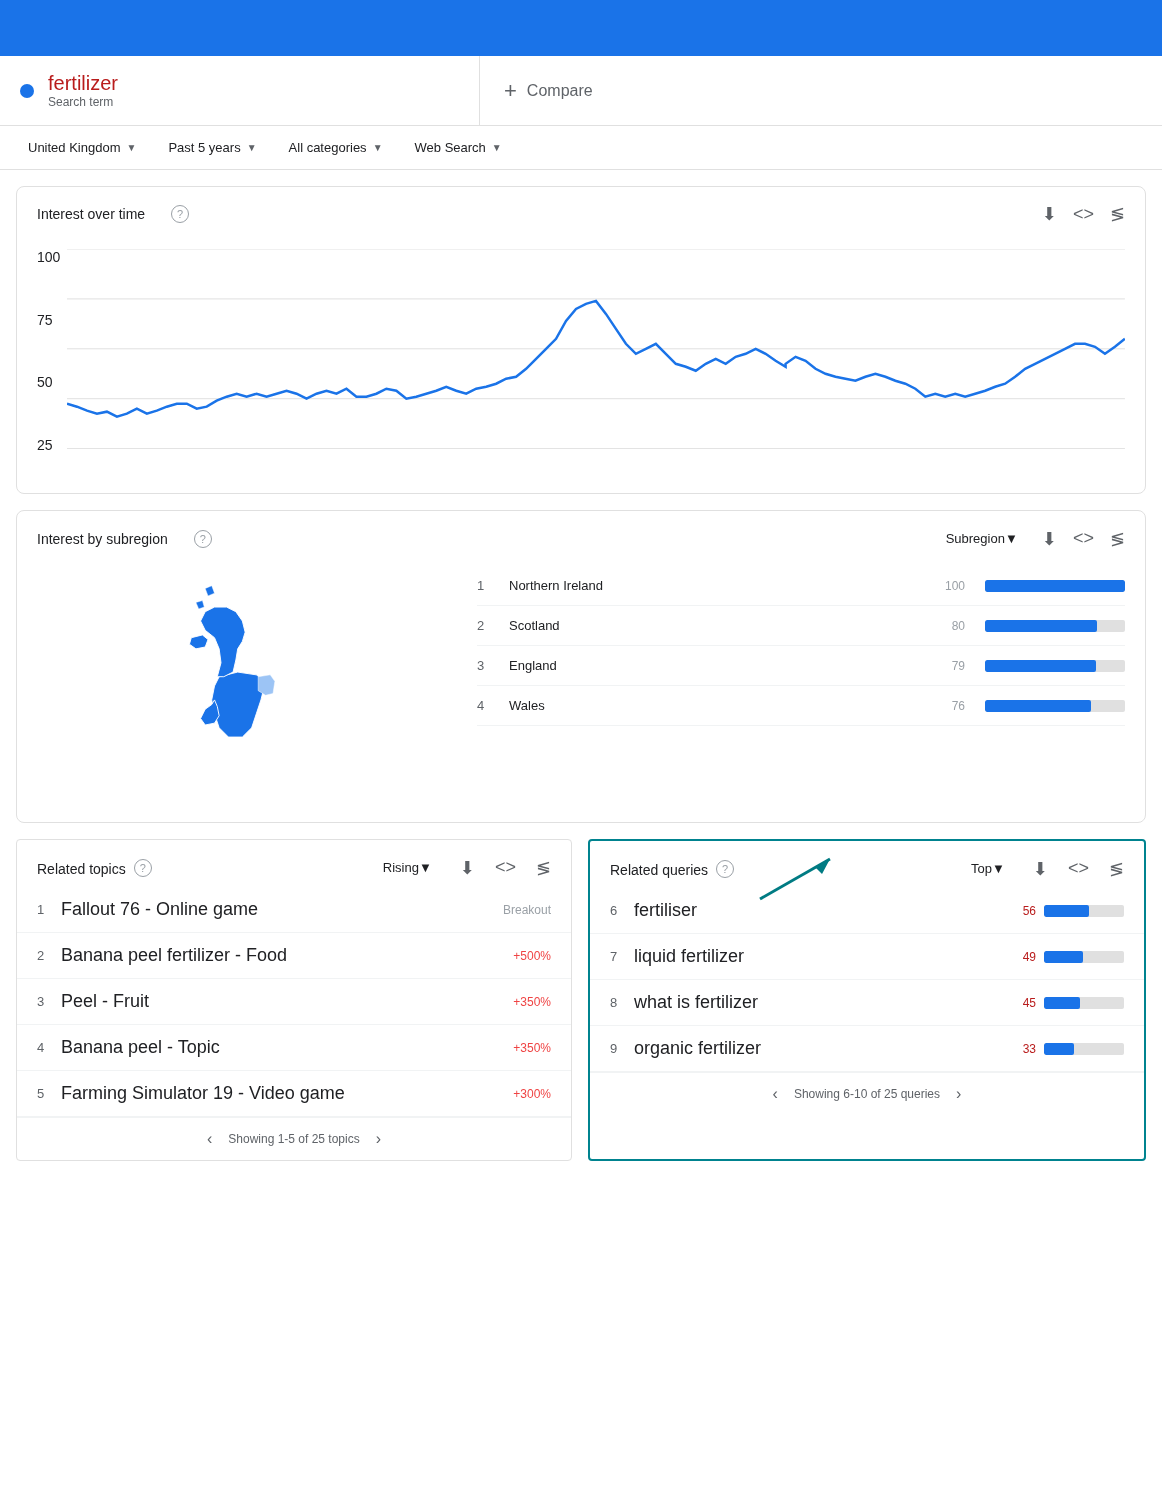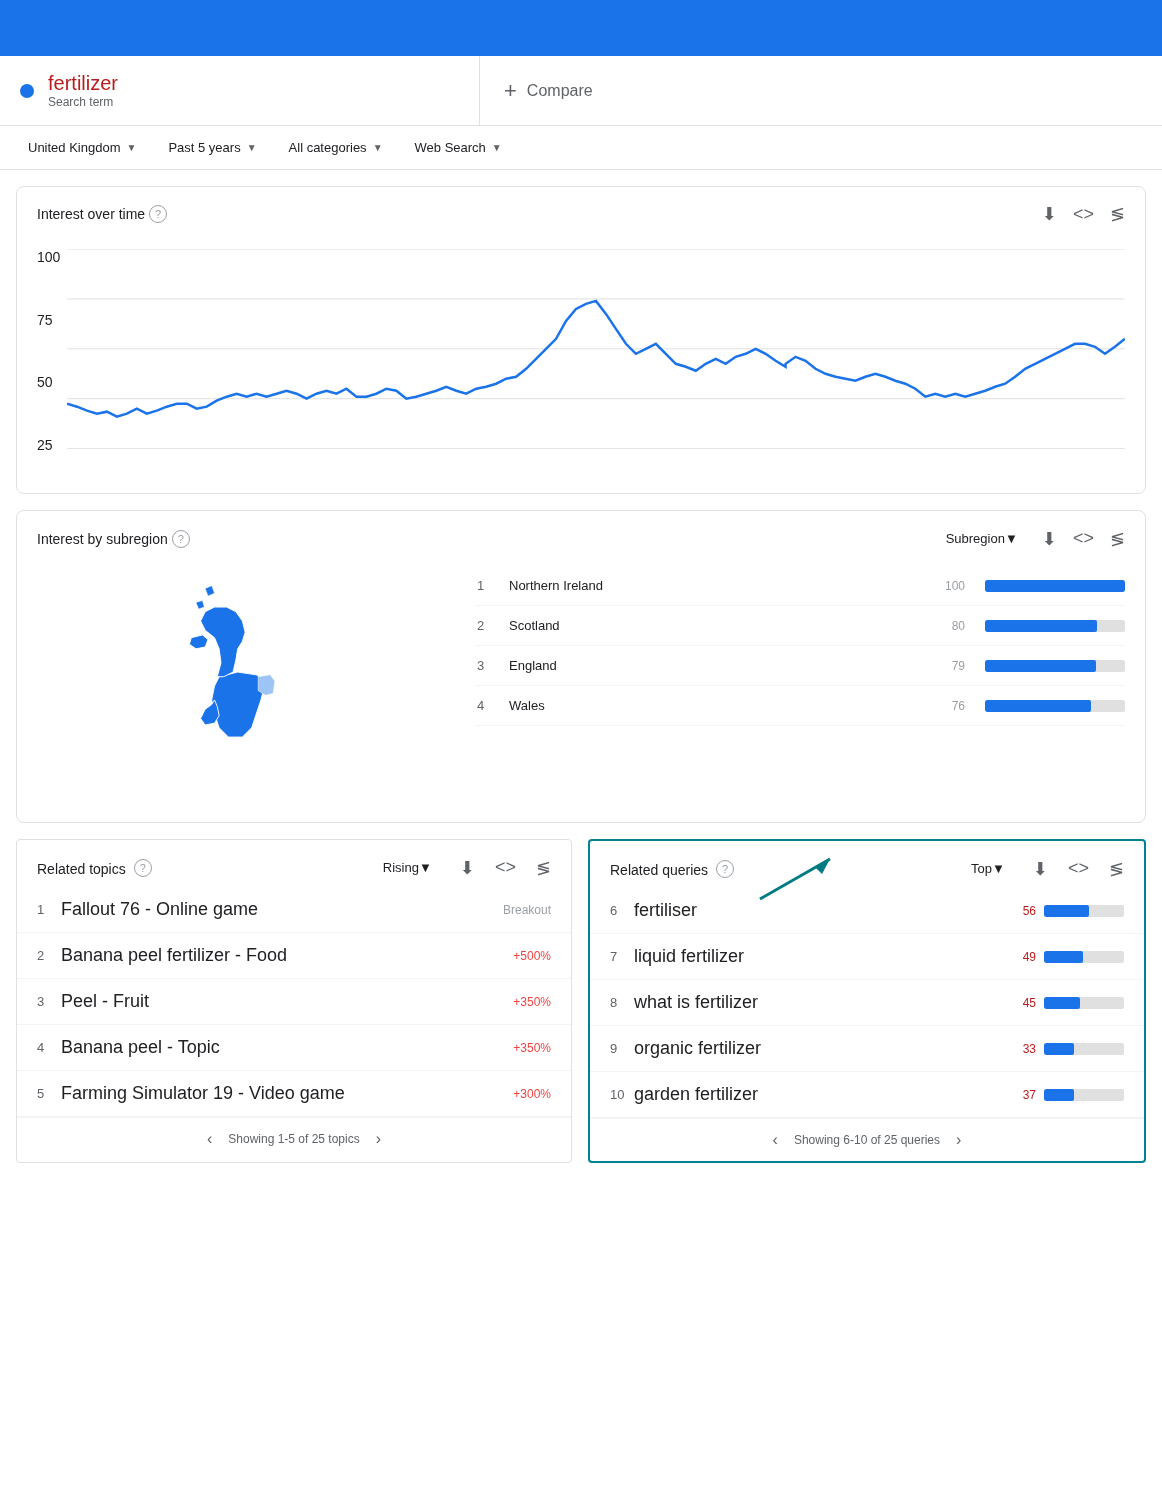--- a/index.html
+++ b/index.html
@@ -14,21 +14,21 @@
     .search-term-name { font-size: 20px; font-weight: 400; color: #b91c1c; }
     .search-term-type { font-size: 12px; color: #5f6368; }
     .compare-btn { display: flex; align-items: center; padding: 16px 24px; color: #5f6368; font-size: 16px; cursor: pointer; flex: 1; }
     .compare-plus { font-size: 22px; margin-right: 10px; color: #5f6368; }
 
     
     .filters { display: flex; align-items: center; padding: 8px 16px; border-bottom: 1px solid #e0e0e0; gap: 8px; }
     .filter-btn { display: flex; align-items: center; padding: 6px 12px; border: none; background: none; cursor: pointer; font-size: 13px; color: #202124; border-radius: 4px; }
     .filter-arrow { margin-left: 6px; font-size: 10px; color: #5f6368; }
     .section-header { display: flex; align-items: center; justify-content: space-between; padding: 16px 20px 8px; }
-    .section-title { font-size: 14px; color: #202124; font-weight: 500; display: flex; align-items: center; gap: 4px; }
+    .section-title { font-size: 14px; color: #202124; font-weight: 500; display: flex; align-items: center; gap: 26px; }
     .help-icon { width: 18px; height: 18px; border-radius: 50%; border: 1.5px solid #9aa0a6; display: inline-flex; align-items: center; justify-content: center; font-size: 11px; color: #9aa0a6; cursor: pointer; }
     .section-actions { display: flex; align-items: center; gap: 16px; }
     .action-icon { color: #5f6368; cursor: pointer; font-size: 18px; }
 
     
     .chart-area { padding: 16px 20px 8px; position: relative; height: 260px; }
     .chart-y-labels { position: absolute; left: 20px; top: 16px; bottom: 40px; display: flex; flex-direction: column; justify-content: space-between; }
     .chart-x-labels { display: flex; justify-content: space-between; padding: 4px 20px 0 50px; font-size: 11px; color: #9aa0a6; }
     .chart-svg { position: absolute; left: 50px; right: 20px; top: 16px; bottom: 36px; }
 
@@ -327,28 +327,20 @@
       </div>
     </div>
     <div class="panel-list-item">
       <span class="item-rank">9</span>
       <span class="item-name">organic fertilizer</span>
       <span class="item-value">33</span>
       <div class="item-bar-container">
         <div class="item-bar" style="width:38%"></div>
       </div>
     </div>
-    <div class="panel-list-item">
-      <span class="item-rank">10</span>
-      <span class="item-name">garden fertilizer</span>
-      <span class="item-value">37</span>
-      <div class="item-bar-container">
-        <div class="item-bar" style="width:37%"></div>
-      </div>
-    </div>
 
     <div class="panel-footer">
       <span class="nav-arrow">‹</span>
       <span>Showing 6-10 of 25 queries</span>
       <span class="nav-arrow">›</span>
     </div>
   </div>
 </div>
 
 </body></html>

